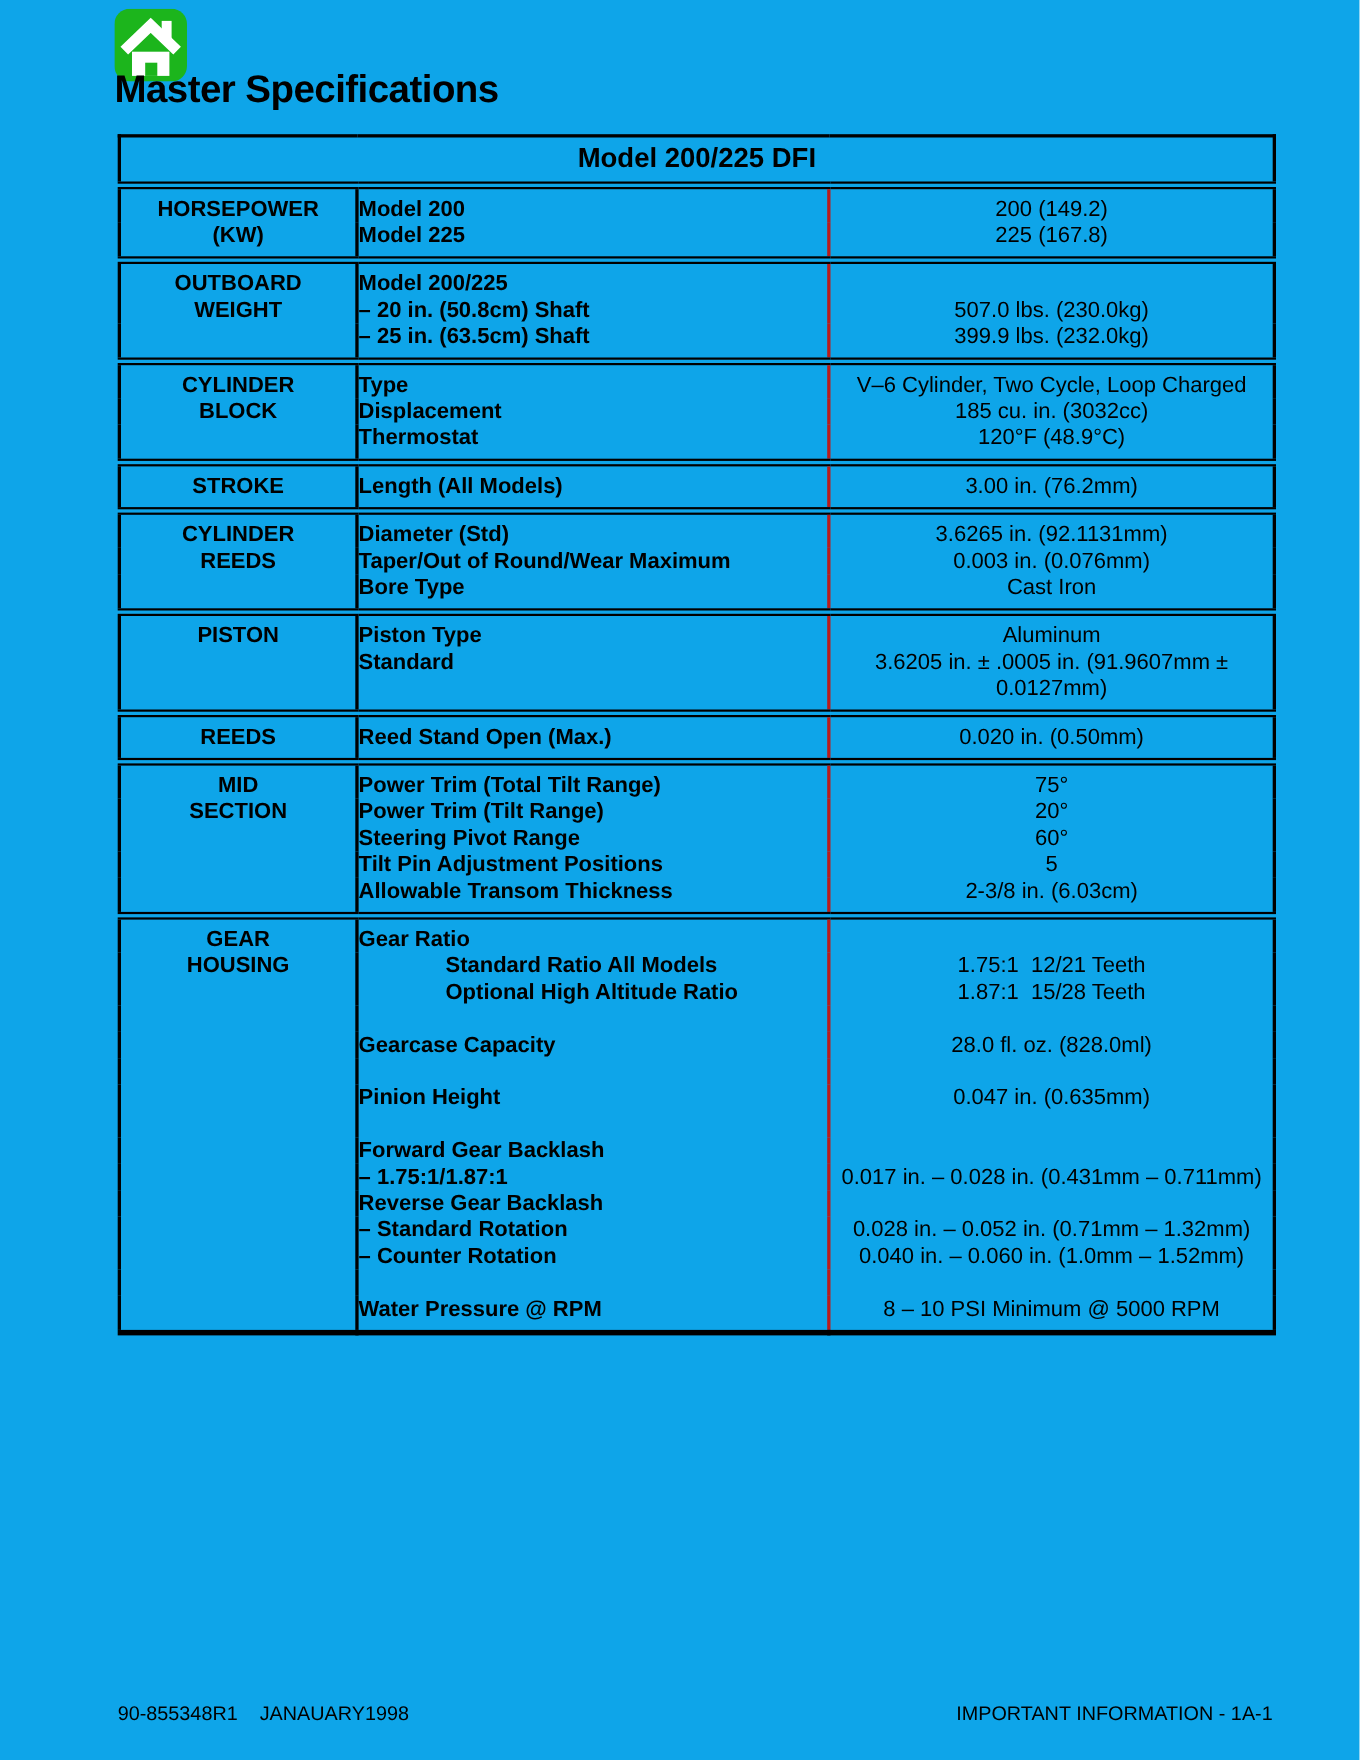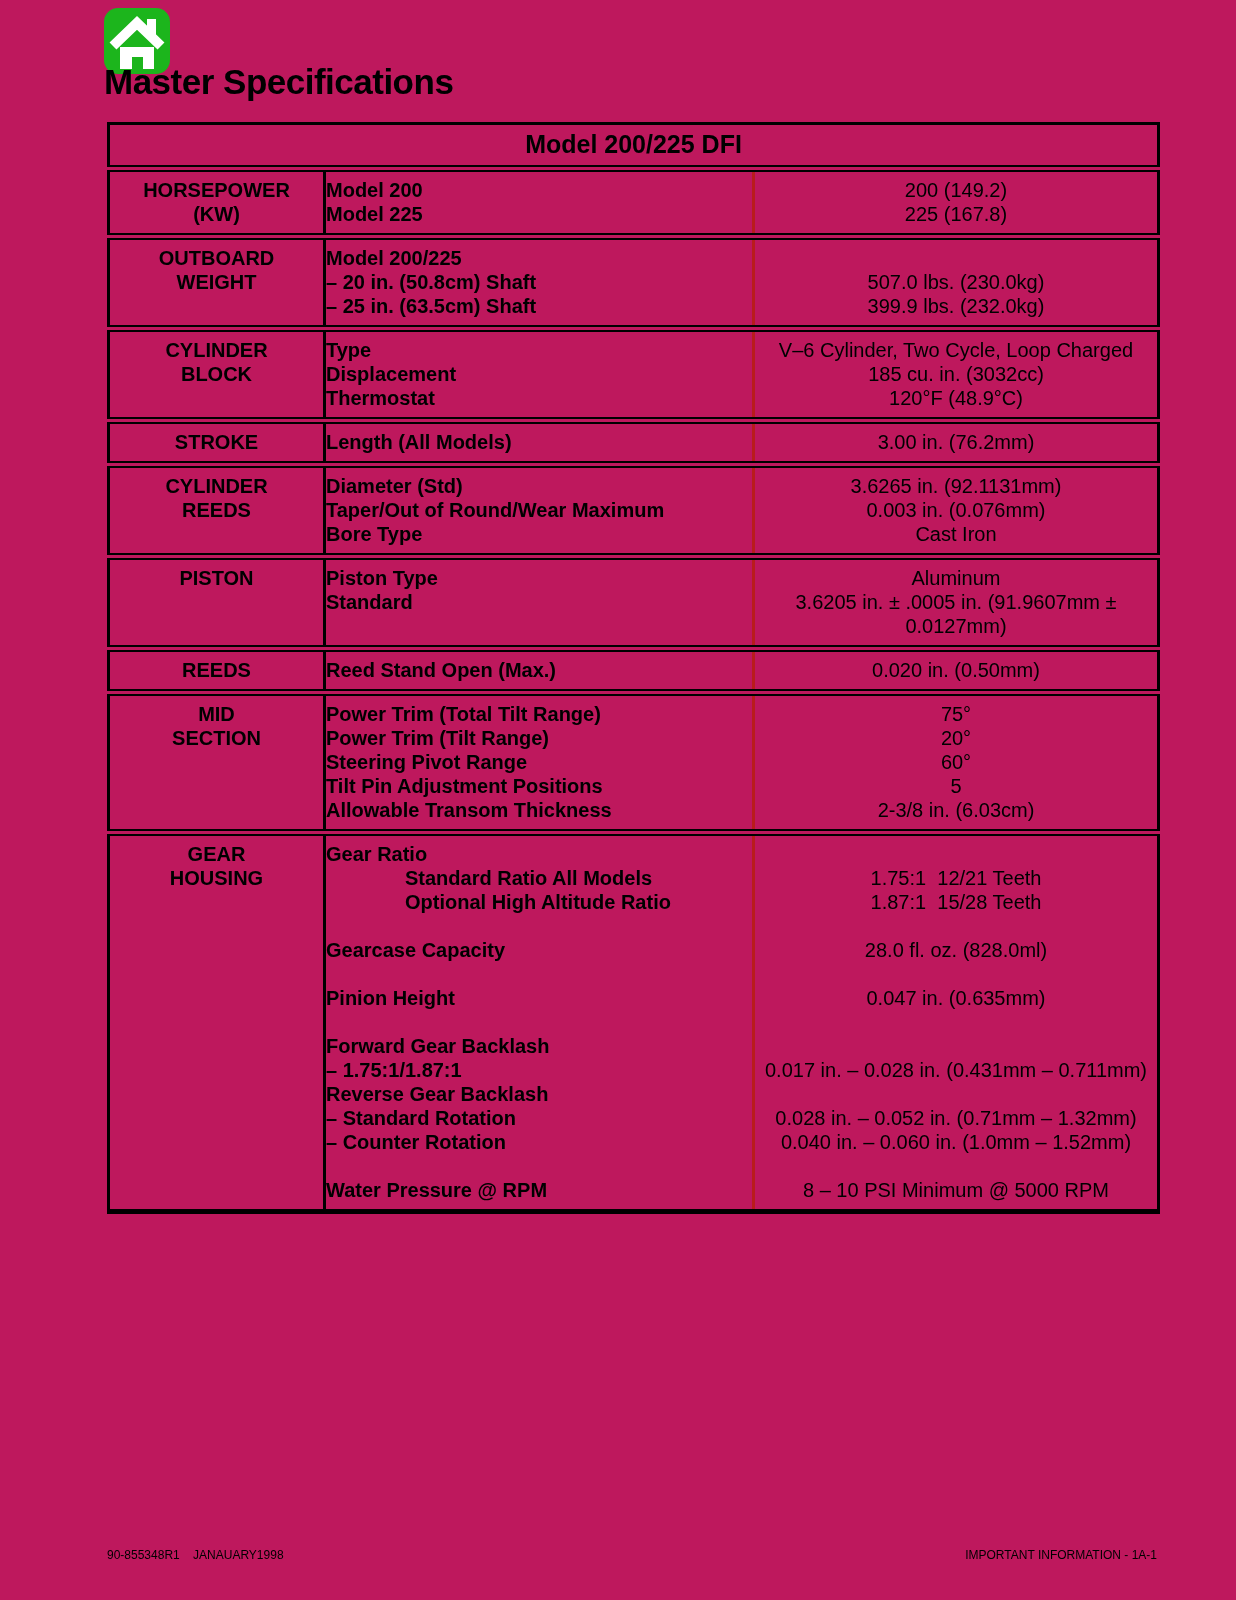--- a/index.html
+++ b/index.html
@@ -1,20 +1,20 @@
 <!DOCTYPE html>
 <html><head>
 <meta charset="utf-8">
 <style>
   html, body { margin: 0; padding: 0; background: #ffffff; }
   .page {
     position: relative;
     width: 1236px;
     height: 1600px;
-    background: #be185d;
+    background: #0ea5e9;
     color: #000000;
     font-family: "Liberation Sans", sans-serif;
     overflow: hidden;
   }
 
   
   .home-btn {
     position: absolute;
     left: 104px;
     top: 8px;
@@ -80,21 +80,21 @@
   }
 
   
   .footer {
     position: absolute;
     left: 107px;
     right: 79px;
     top: 1548px;
     display: flex;
     justify-content: space-between;
-    font-size: 12px;
+    font-size: 18px;
   }
   .footer span { white-space: pre; }
 </style>
 </head>
 <body>
 
 <div class="page">
 
   <div class="home-btn">
     <svg viewBox="0 0 66 66" aria-hidden="true">

